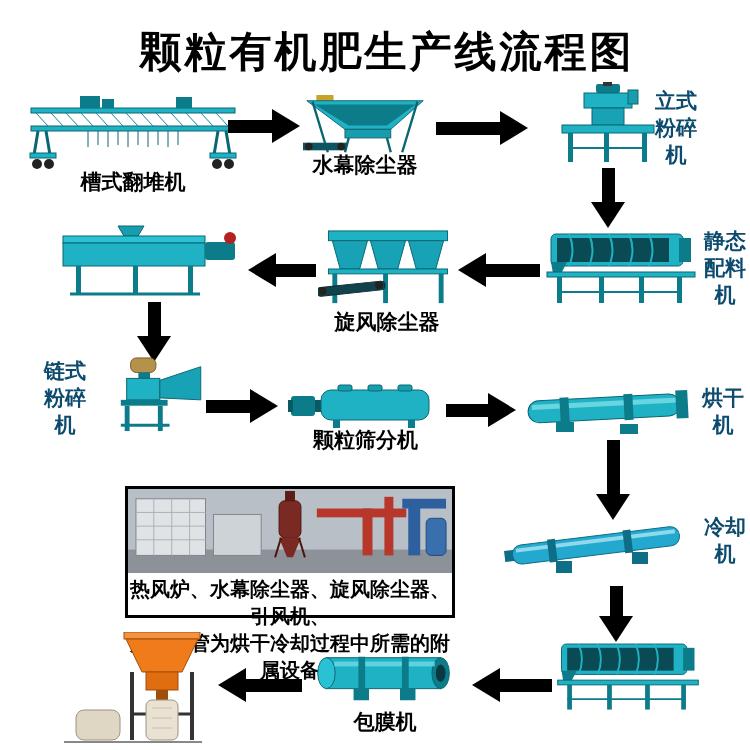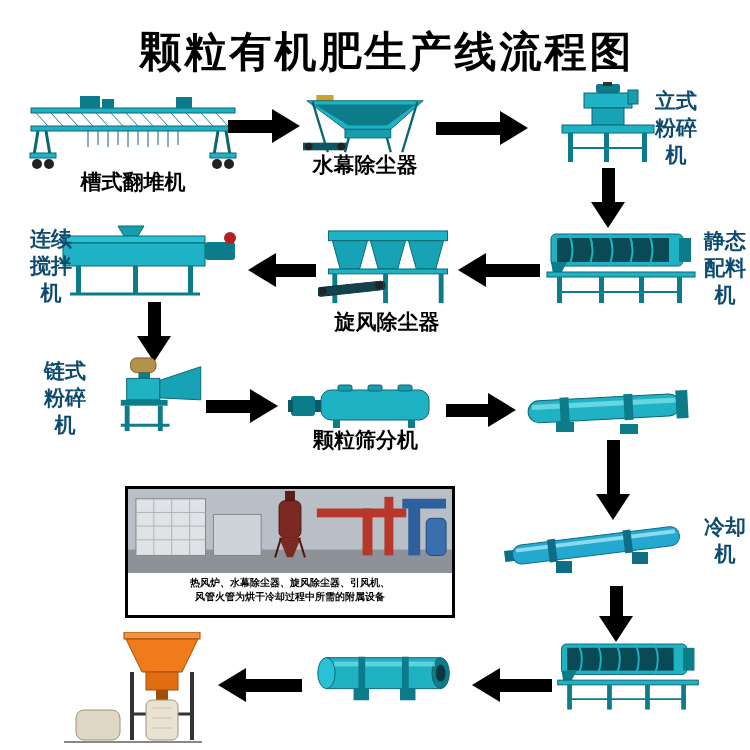--- a/index.html
+++ b/index.html
@@ -36,21 +36,21 @@
   .arrow.down .head { bottom:0; left:50%; margin-left:-17px; width:0; height:0;
     border-left:17px solid transparent; border-right:17px solid transparent; border-top:26px solid #000; }
   
   .photo-box {
     position:absolute; left:125px; top:486px; width:330px; height:132px;
     border:3px solid #000; background:#fff; box-sizing:border-box;
   }
   .photo-box .photo { width:100%; height:84px; }
   .photo-box .photo svg { display:block; width:100%; height:100%; }
   .photo-caption {
-    text-align:center; font-size:10px; font-weight:bold; color:#000;
+    text-align:center; font-size:20px; font-weight:bold; color:#000;
     line-height:1.35; padding-top:3px;
   }
 </style>
 </head>
 <body>
 
 <div class="canvas">
 
   <div class="title">颗粒有机肥生产线流程图</div>
 
@@ -173,21 +173,20 @@
       <rect x="5" y="12" width="142" height="7" fill="#29c2d4" stroke="#0a6772"></rect>
       <rect x="5" y="19" width="142" height="23" fill="#1fb2c4" stroke="#0a6772"></rect>
       <rect x="147" y="18" width="30" height="18" rx="3" fill="#0d7c8a"></rect>
       <circle cx="172" cy="14" r="6" fill="#b22222"></circle>
       <rect x="18" y="42" width="5" height="28" fill="#0d7c8a"></rect>
       <rect x="75" y="42" width="5" height="28" fill="#0d7c8a"></rect>
       <rect x="130" y="42" width="5" height="28" fill="#0d7c8a"></rect>
       <path d="M12 70h130" stroke="#0d7c8a" stroke-width="3"></path>
     </svg>
   </div>
-  <div class="vlabel" style="left:28px;top:226px">连续搅拌机</div>
 
   <div class="arrow down" style="left:135px;top:302px;width:38px;height:60px">
       <span class="shaft"></span>
       <span class="head"></span>
     </div>
 
   <div class="machine" style="left:100px;top:355px;width:105px;height:78px">
     <svg viewBox="0 0 105 80">
       <rect x="30" y="3" width="26" height="15" rx="6" fill="#b5924c" stroke="#7a5c22"></rect>
       <rect x="38" y="18" width="12" height="6" fill="#0d7c8a"></rect>
@@ -232,20 +231,21 @@
         <rect x="4" y="15" width="152" height="22" rx="11" fill="#1fb2c4" stroke="#0a6772"></rect>
         <rect x="8" y="19" width="146" height="5" fill="#7adfe9" opacity="0.8"></rect>
         <rect x="36" y="13" width="9" height="26" fill="#0d7c8a"></rect>
         <rect x="100" y="13" width="9" height="26" fill="#0d7c8a"></rect>
         <rect x="152" y="12" width="12" height="28" fill="#0d7c8a"></rect>
       </g>
       <rect x="32" y="40" width="18" height="10" fill="#0d7c8a"></rect>
       <rect x="96" y="42" width="18" height="10" fill="#0d7c8a"></rect>
     </svg>
   </div>
+  <div class="vlabel" style="left:700px;top:385px">烘干机</div>
 
   <div class="arrow down" style="left:594px;top:440px;width:38px;height:80px">
       <span class="shaft"></span>
       <span class="head"></span>
     </div>
 
   <div class="photo-box">
     <div class="photo">
       <svg viewBox="0 0 326 86" preserveAspectRatio="none">
         <rect width="326" height="86" fill="#b9bfc6"></rect>
@@ -318,20 +318,21 @@
       <ellipse cx="22" cy="26" rx="9" ry="16" fill="#29c2d4" stroke="#0a6772"></ellipse>
       <ellipse cx="140" cy="26" rx="9" ry="16" fill="#0d7c8a" stroke="#0a6772"></ellipse>
       <ellipse cx="140" cy="26" rx="5" ry="9" fill="#083841"></ellipse>
       <rect x="30" y="14" width="104" height="5" fill="#7adfe9" opacity="0.7"></rect>
       <rect x="55" y="9" width="7" height="34" fill="#0d7c8a"></rect>
       <rect x="100" y="9" width="7" height="34" fill="#0d7c8a"></rect>
       <rect x="50" y="42" width="16" height="12" fill="#0d7c8a"></rect>
       <rect x="98" y="42" width="16" height="12" fill="#0d7c8a"></rect>
     </svg>
   </div>
+  <div class="hlabel" style="left:304px;top:710px;width:162px">包膜机</div>
 
   <div class="arrow left" style="left:218px;top:668px;width:84px;height:34px">
       <span class="shaft"></span>
       <span class="head"></span>
     </div>
 
   <div class="machine" style="left:58px;top:632px;width:150px;height:115px">
     <svg viewBox="0 0 150 115">
       <rect x="66" y="0" width="76" height="7" fill="#f5923f" stroke="#a14f08"></rect>
       <polygon points="68,7 140,7 124,40 84,40" fill="#ef7b1a" stroke="#a14f08"></polygon>

